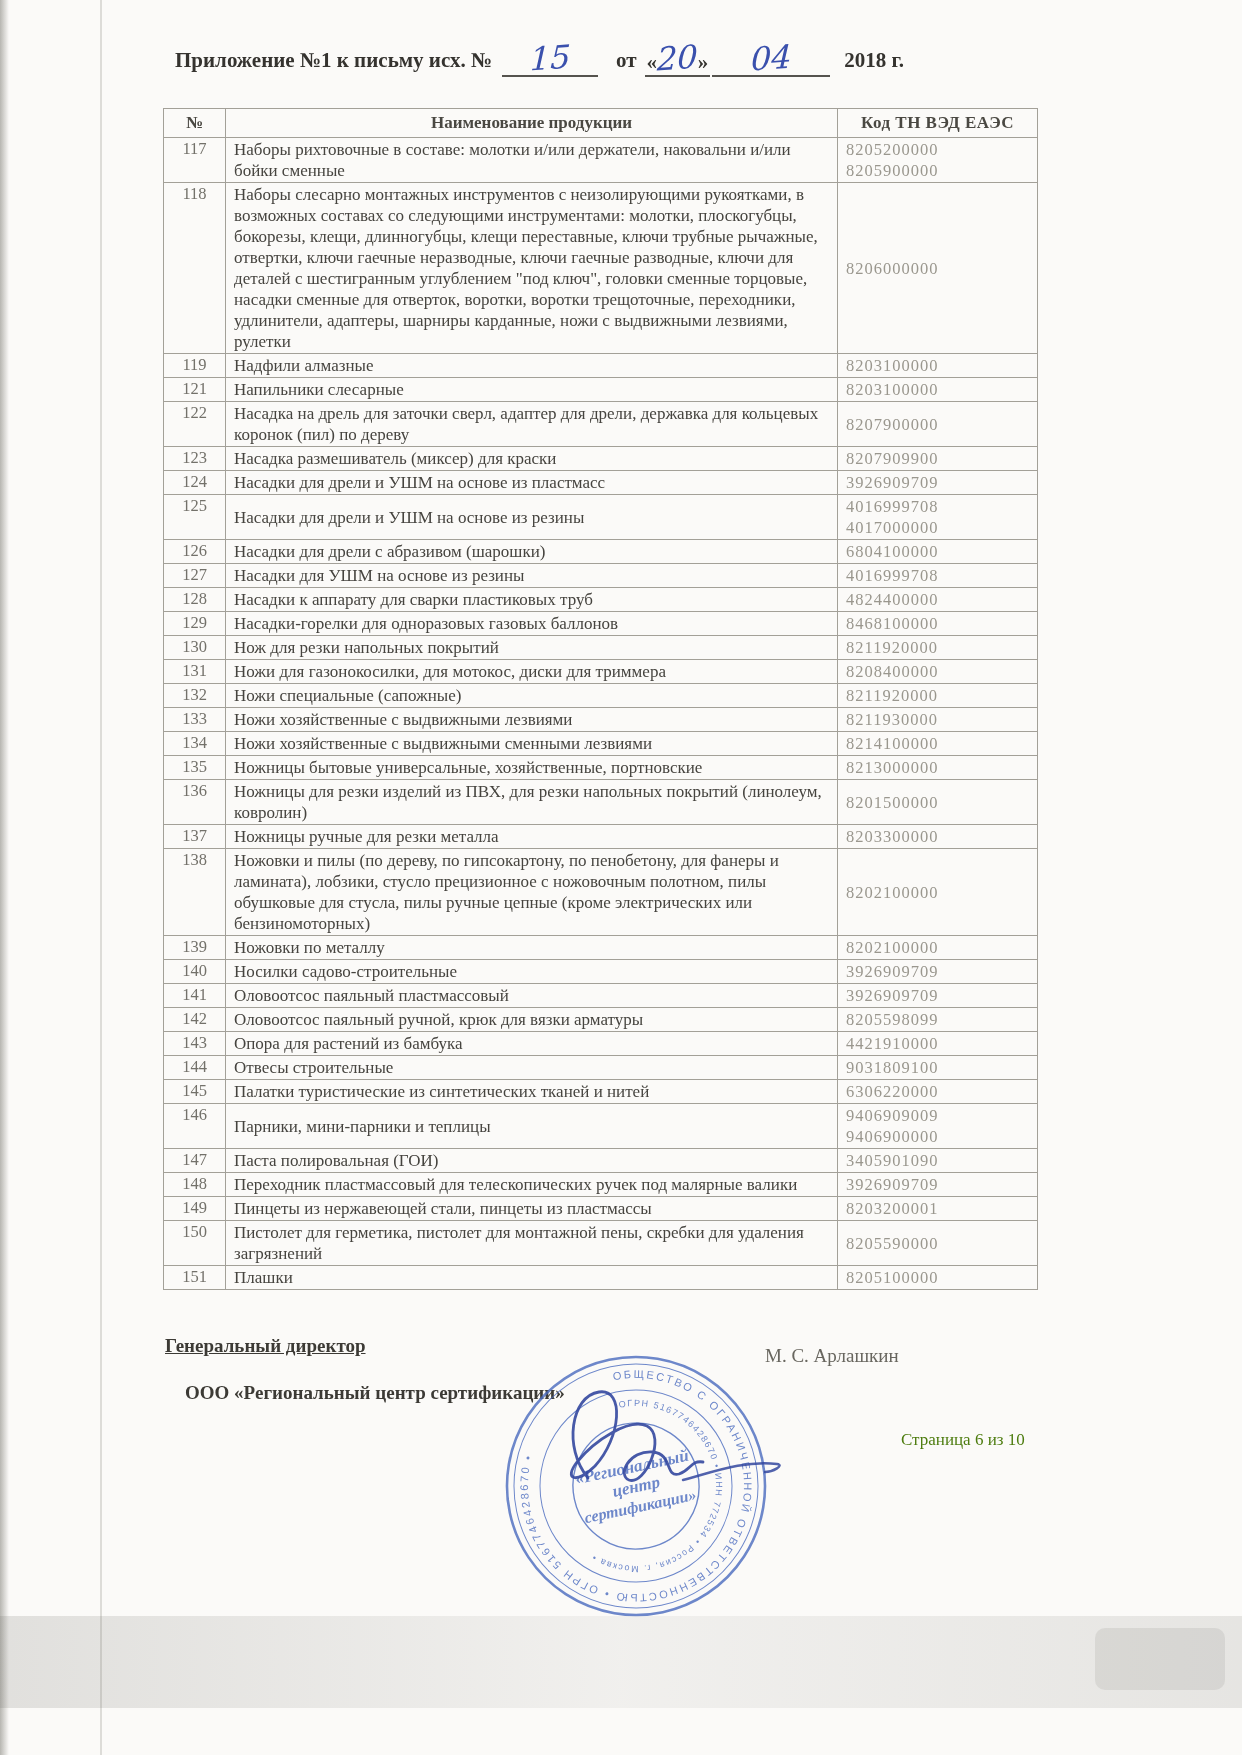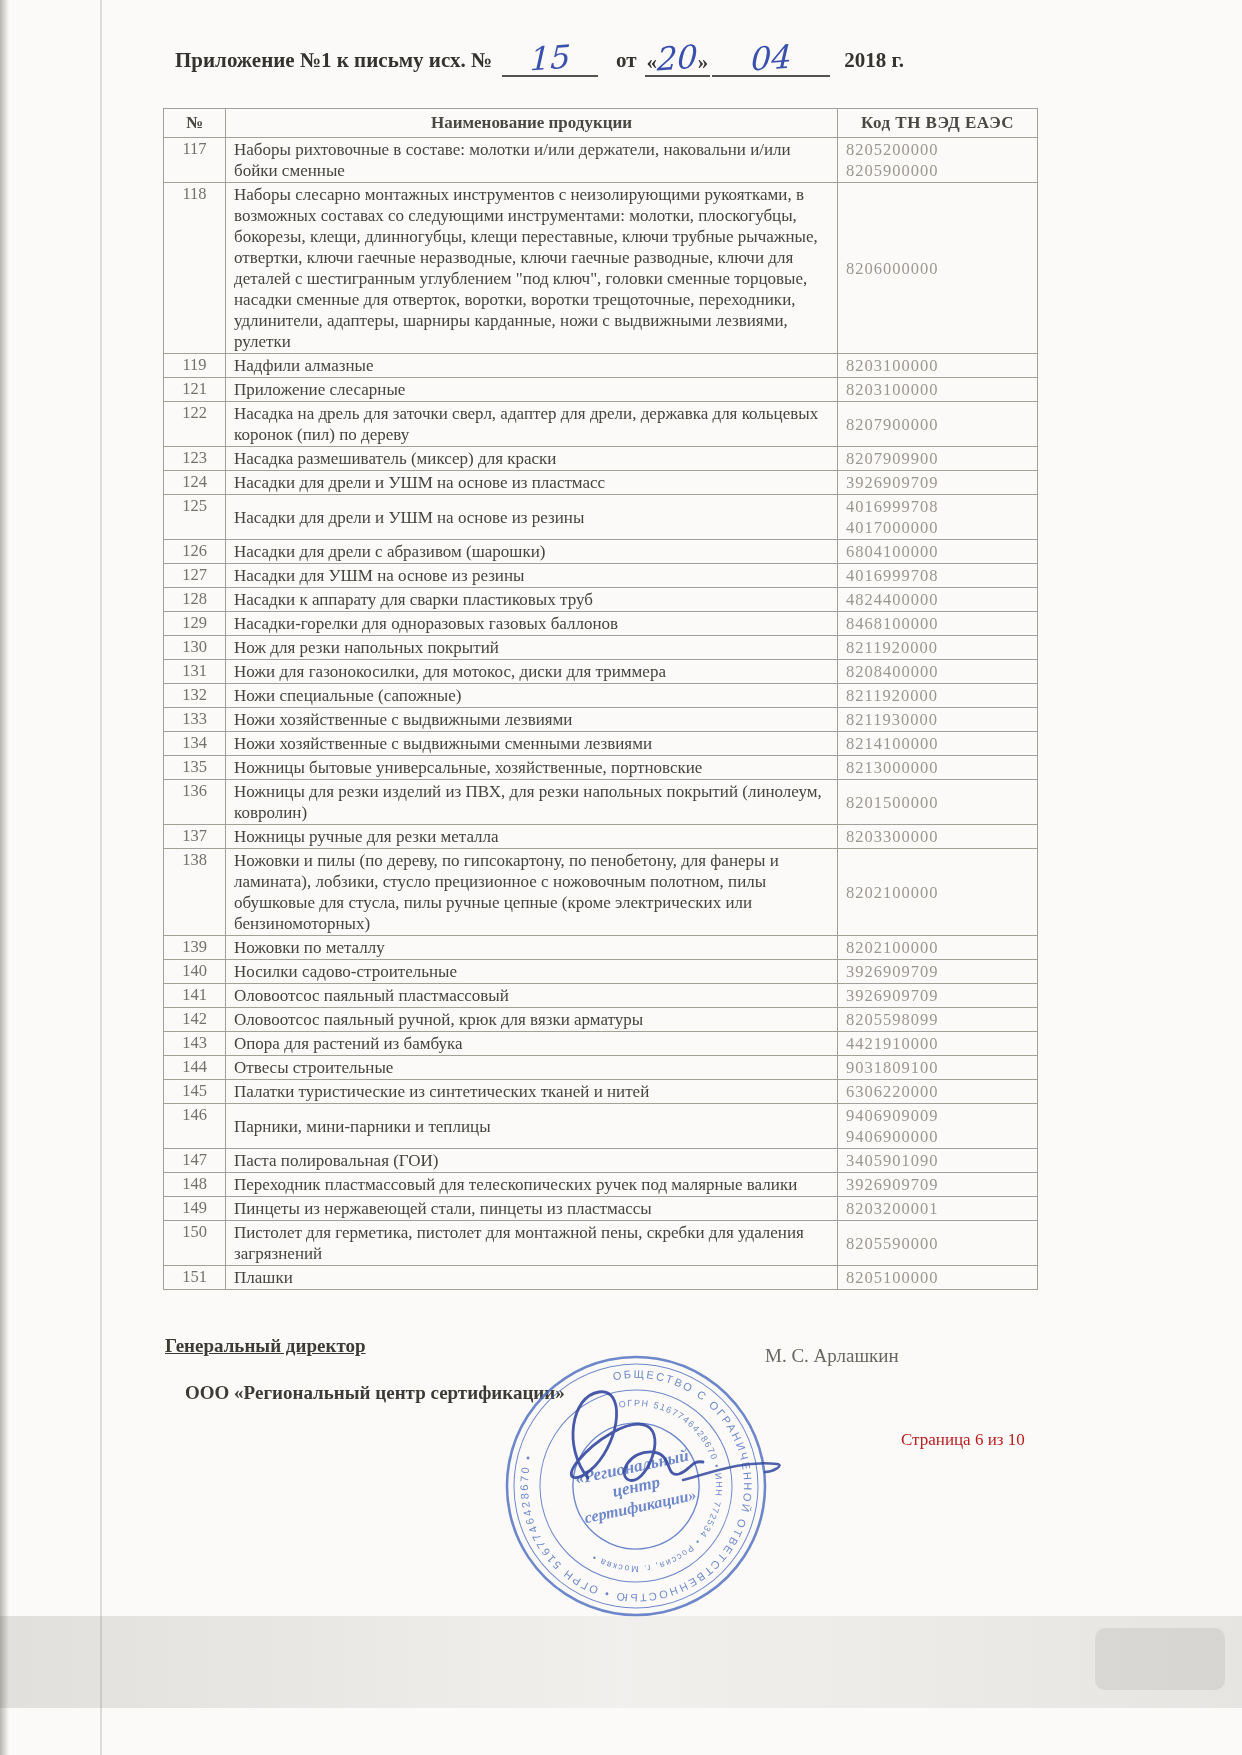--- a/index.html
+++ b/index.html
@@ -61,21 +61,21 @@
   td.code{vertical-align:middle;font-size:16.5px;line-height:21px;
     color:#9a978e;letter-spacing:1px;padding-right:10px;}
   td.code div{white-space:nowrap;}
 
   
   .f-text{position:absolute;font-size:19px;color:#3c3a35;white-space:nowrap;}
   .f-bold{font-weight:bold;}
   .gen-dir{left:165px;top:1335px;text-decoration:underline;}
   .company{left:165px;top:1382px;margin-left:20px;}
   .signer{left:765px;top:1345px;color:#68665f;font-weight:normal;}
-  .page-num{left:901px;top:1430px;font-size:17px;color:#b91c1c;}
+  .page-num{left:901px;top:1430px;font-size:17px;color:#4d7c0f;}
 
   .stamp{position:absolute;left:500px;top:1350px;width:272px;height:272px;
     transform:rotate(-12deg);opacity:.8;}
   .stamp text{fill:#4a6bbf;}
   .signature{position:absolute;left:533px;top:1368px;width:270px;height:160px;}
 </style>
 </head>
 <body>
 
 <div class="page">
@@ -135,21 +135,21 @@
       <td class="code">
         <div>
               <div>8203100000</div>
             </div>
       </td>
     </tr>
 
 
     <tr>
       <td class="num">121</td>
-      <td class="name">Приложение слесарные</td>
+      <td class="name">Напильники слесарные</td>
       <td class="code">
         <div>
               <div>8203100000</div>
             </div>
       </td>
     </tr>
 
     <tr>
       <td class="num">122</td>
       <td class="name">Насадка на дрель для заточки сверл, адаптер для дрели, державка для кольцевых коронок (пил) по дереву</td>

